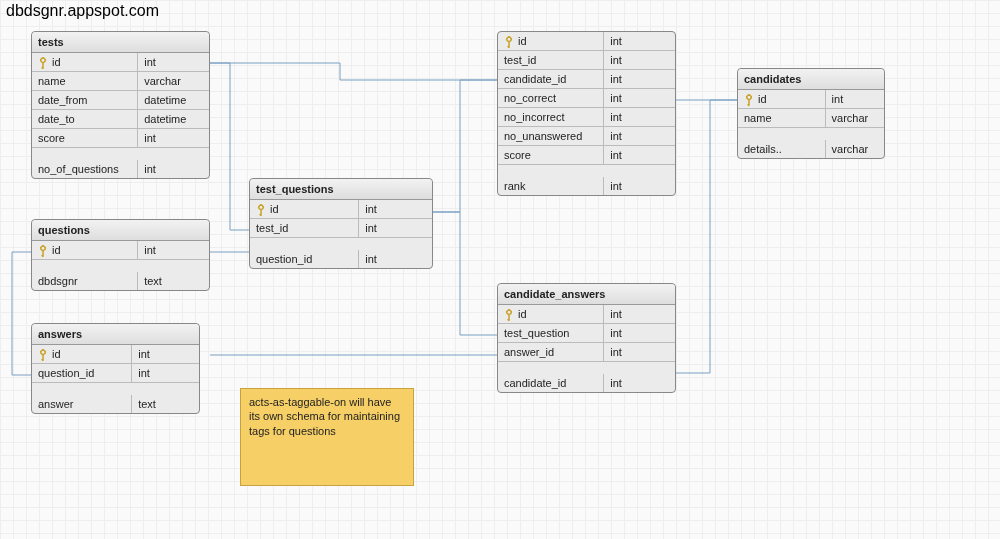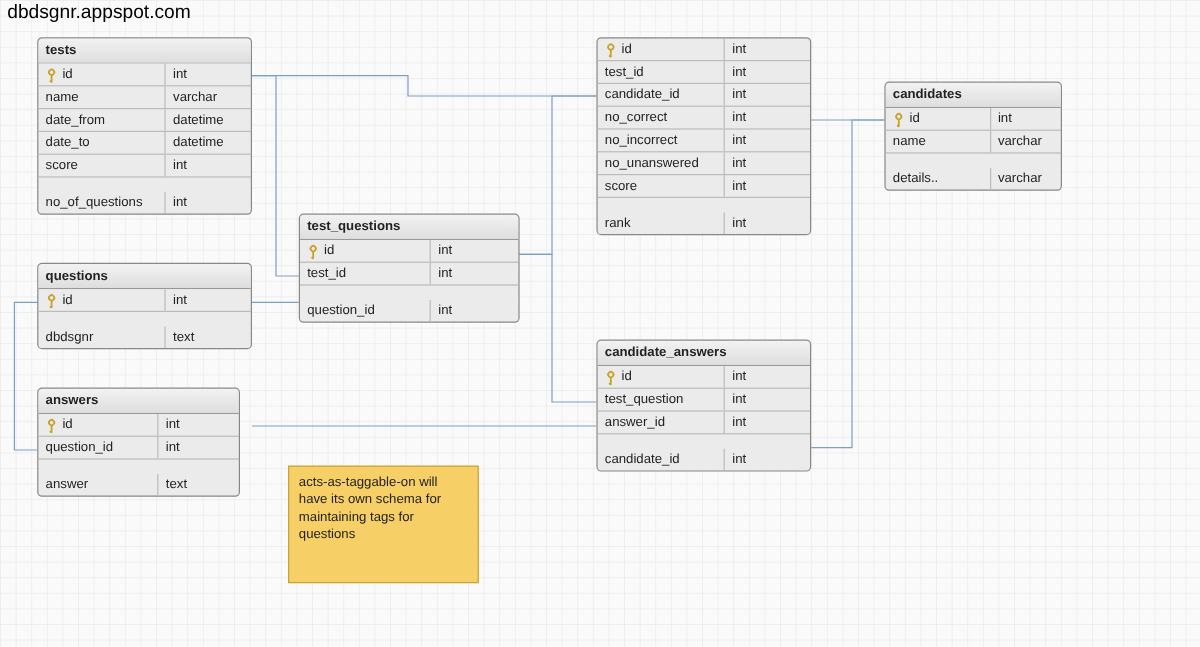--- a/index.html
+++ b/index.html
@@ -327,15 +327,15 @@
       <div class="c2"><span>varchar</span></div>
     </div>
     <div class="row">
       <div class="c1">
         <span>details..</span>
       </div>
       <div class="c2"><span>varchar</span></div>
     </div>
   </div>
 
-<div class="note" id="note" style="left: 240px; top: 388px; width: 159px; height: 98px;">
+<div class="note" id="note" style="left: 240px; top: 388px; width: 174px; height: 98px;">
   <span>acts-as-taggable-on will have its own schema for maintaining tags for questions</span>
 </div>
 
 </body></html>

